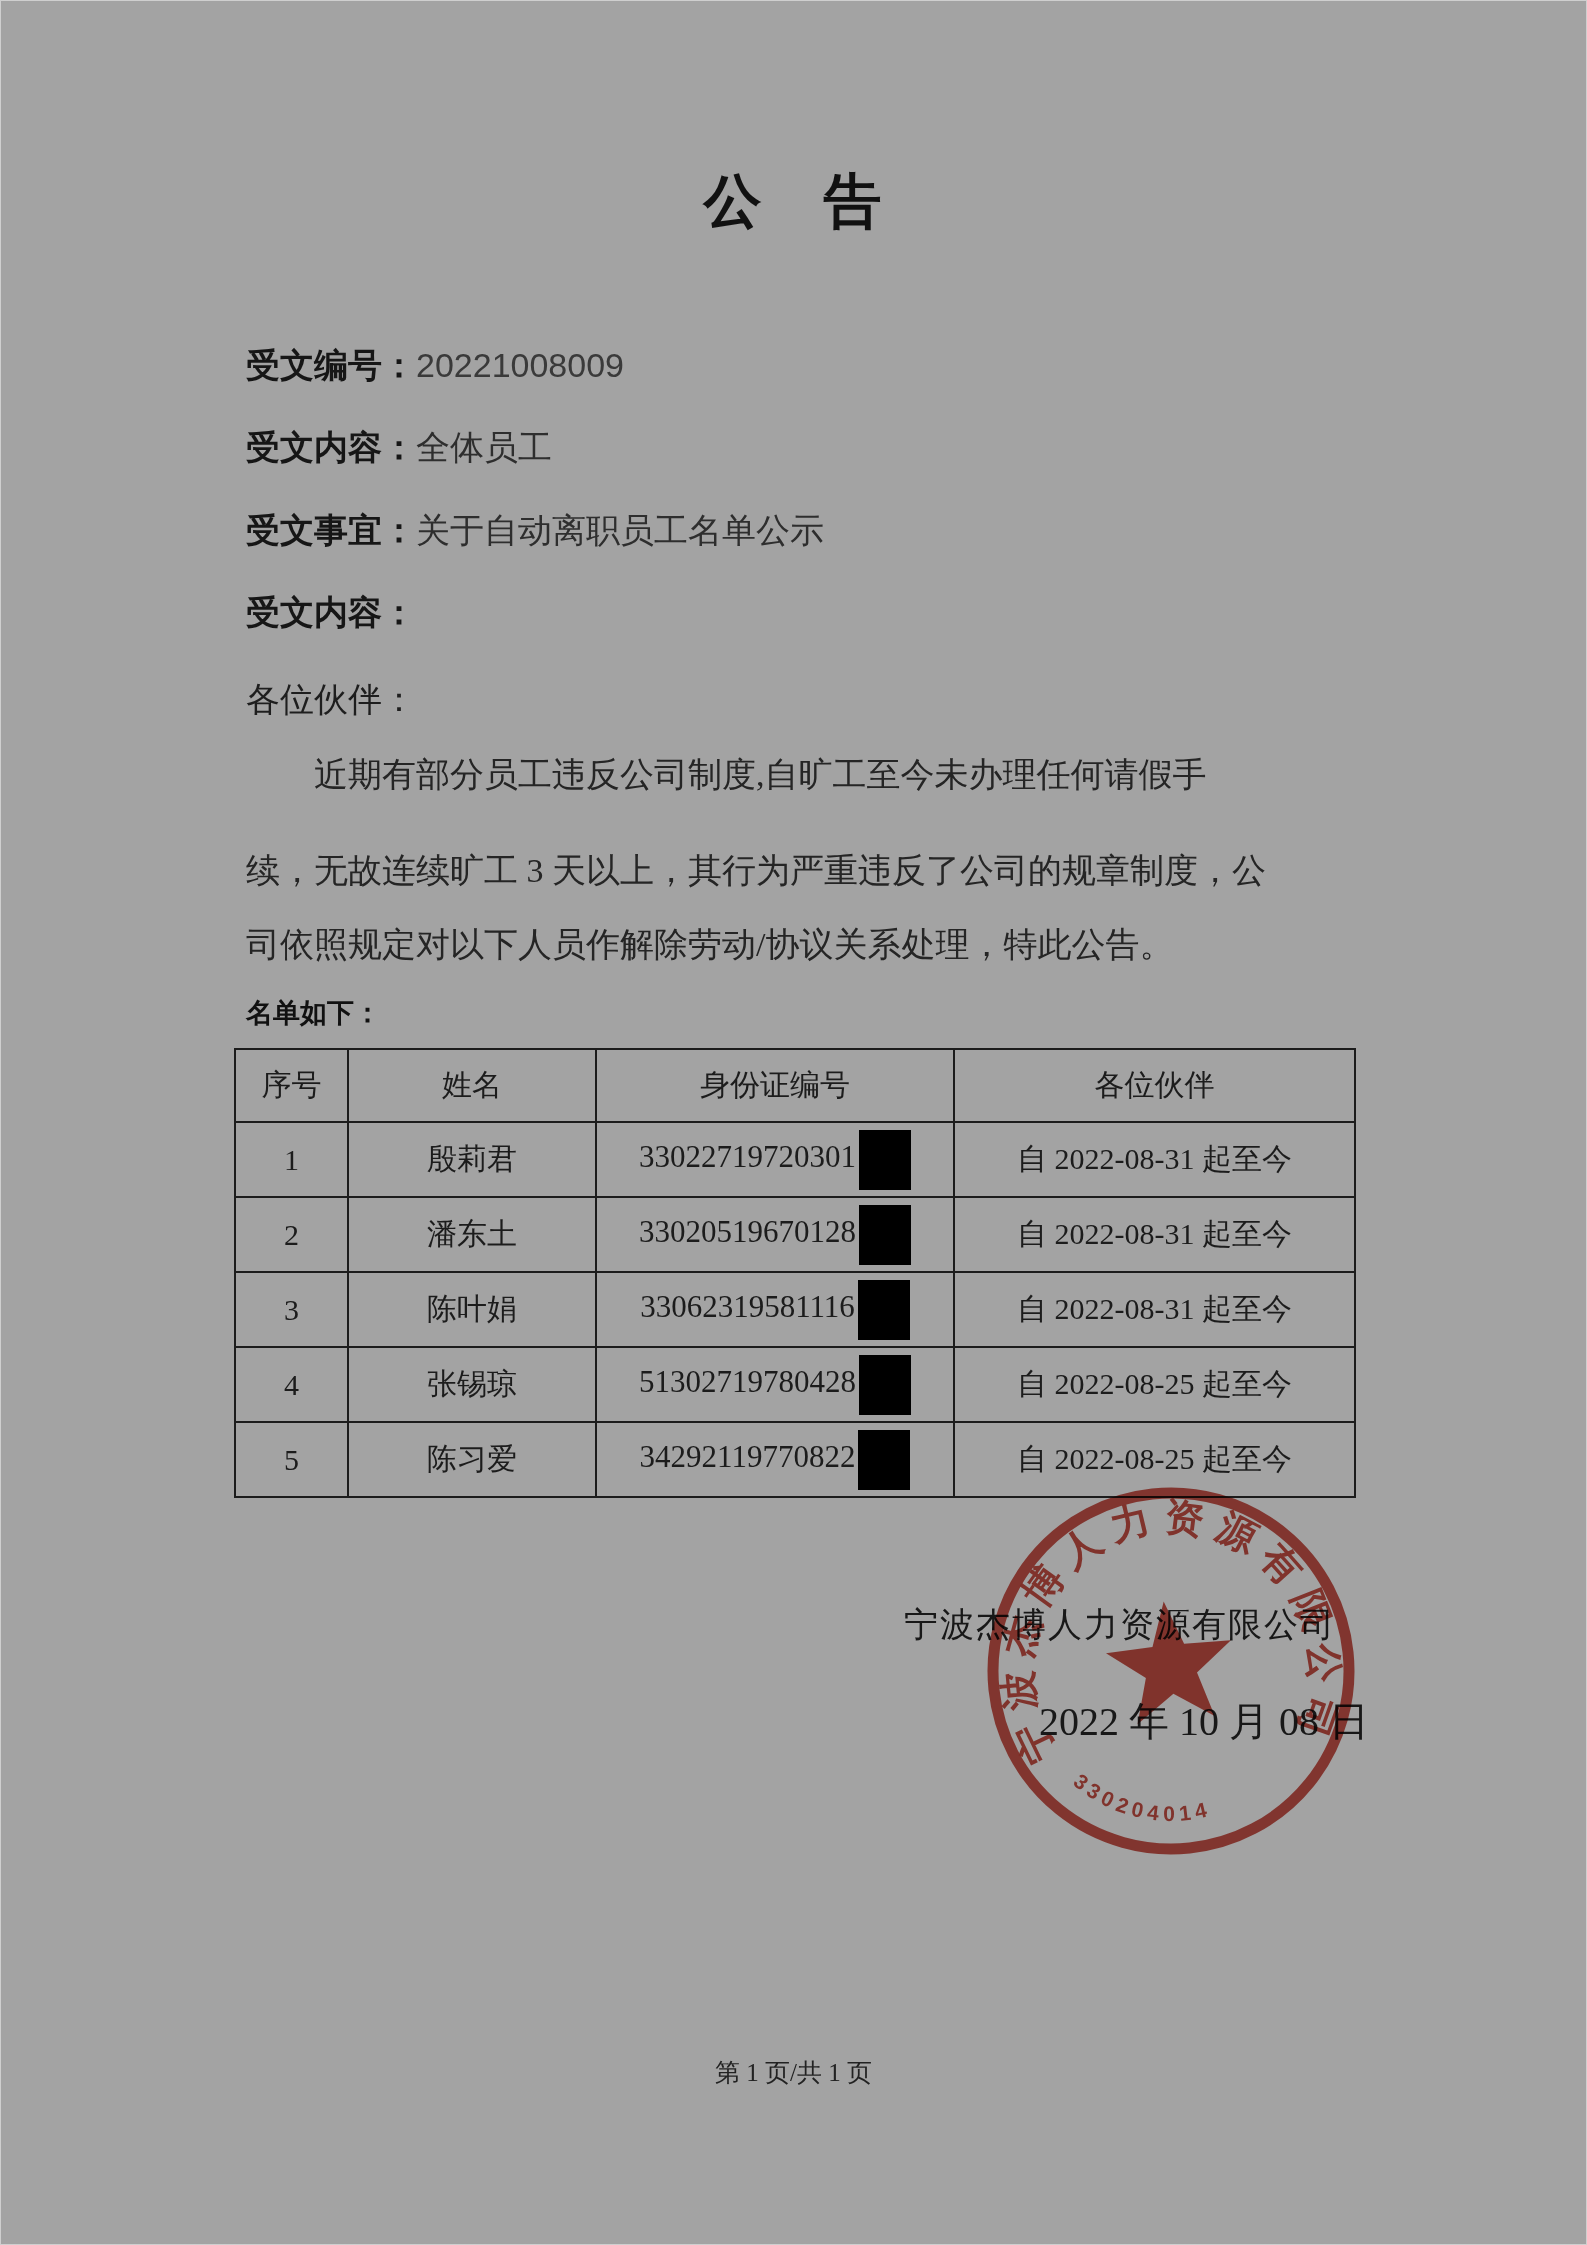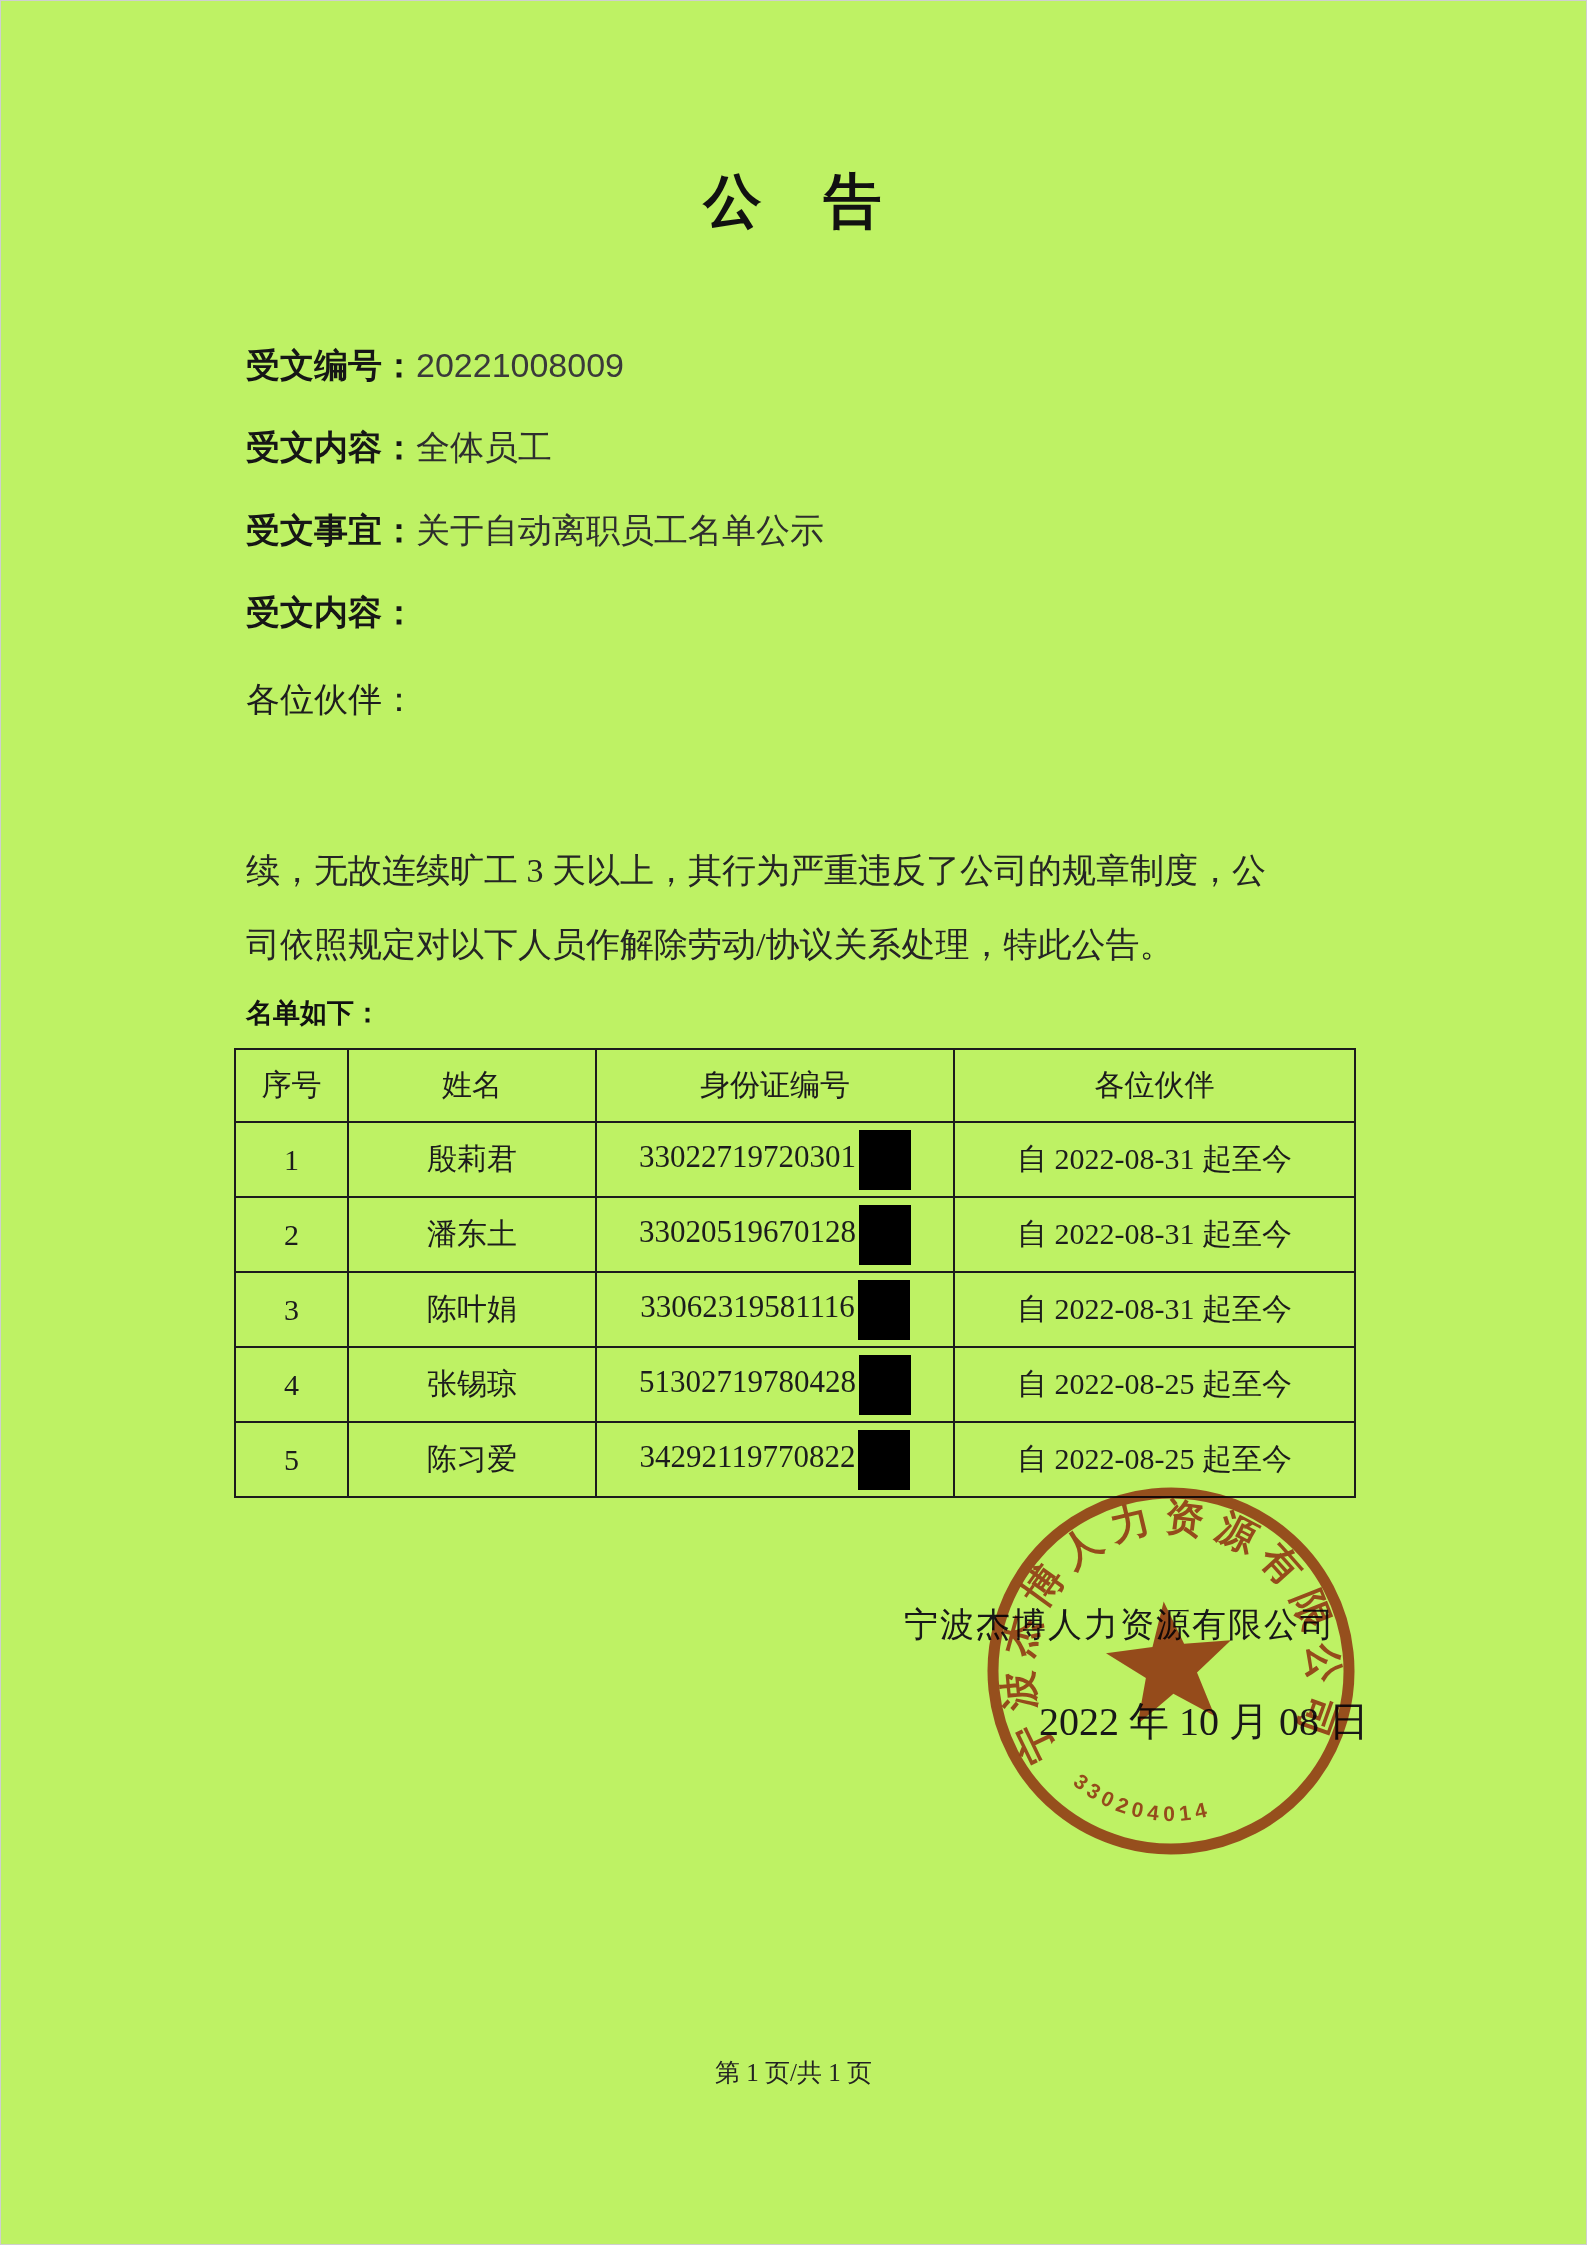--- a/index.html
+++ b/index.html
@@ -1,19 +1,19 @@
 <!DOCTYPE html>
 <html><head>
 <meta charset="utf-8">
 <style>
   html,body{margin:0;padding:0;background:#ffffff;}
   .page{
     position:relative;
     width:1587px;height:2245px;
-    background:#bef264;
+    background:#a3a3a3;
     border:1px solid #cfcfcf;
     box-sizing:border-box;
     font-family:"Liberation Serif","DejaVu Serif",serif;
     color:#1e1e1e;
     overflow:hidden;
   }
   .abs{position:absolute;white-space:nowrap;}
   .doc-title{
     left:0;right:0;top:162px;
     text-align:center;
@@ -71,20 +71,21 @@
   </div>
   <div class="abs field" style="top:507px">
     <span class="lbl">受文事宜：</span><span class="val">关于自动离职员工名单公示</span>
   </div>
   <div class="abs field" style="top:589px">
     <span class="lbl">受文内容：</span><span class="val"></span>
   </div>
 
   <div class="abs greeting">各位伙伴：</div>
 
+  <div class="abs bodyline indent" style="top:751px">近期有部分员工违反公司制度,自旷工至今未办理任何请假手</div>
   <div class="abs bodyline" style="top:847px">续，无故连续旷工 3 天以上，其行为严重违反了公司的规章制度，公</div>
   <div class="abs bodyline" style="top:921px">司依照规定对以下人员作解除劳动/协议关系处理，特此公告。</div>
 
   <div class="abs list-label">名单如下：</div>
 
   <table class="roster">
     <colgroup>
       <col class="c-no">
         <col class="c-name">
         <col class="c-id">

